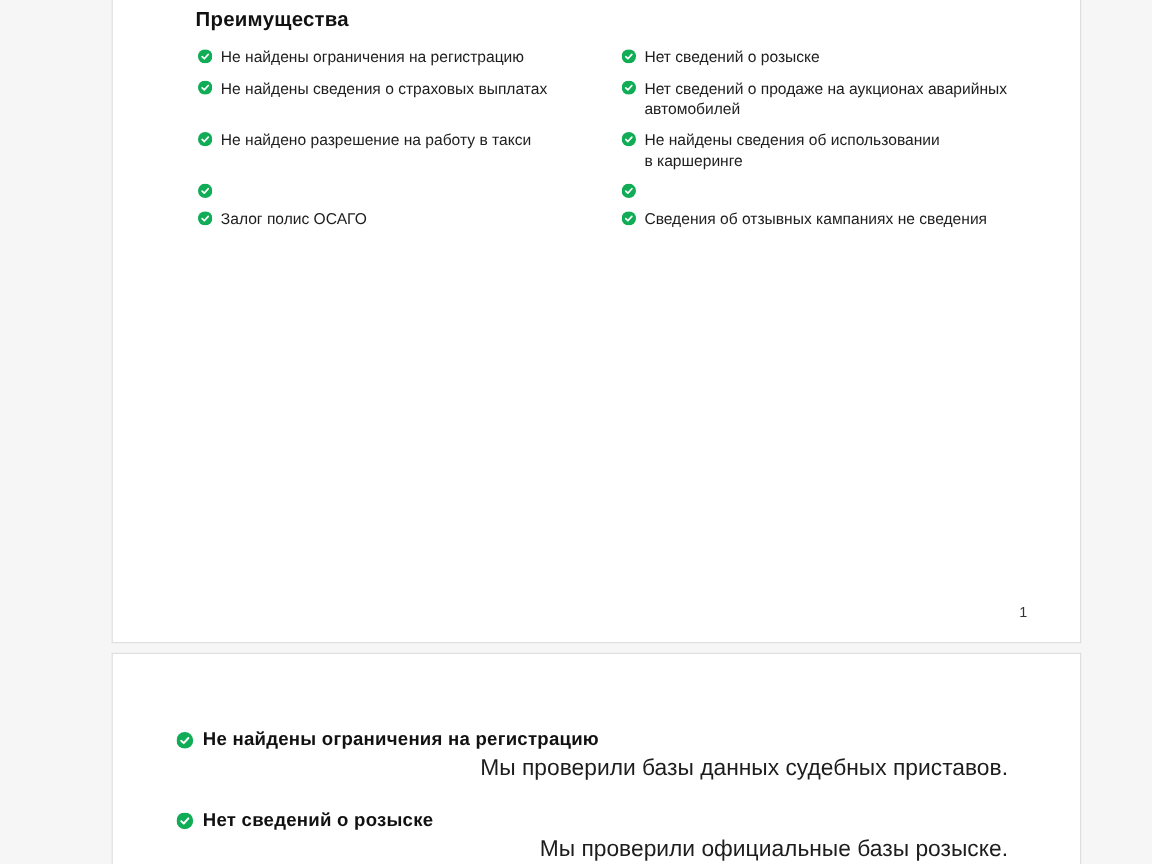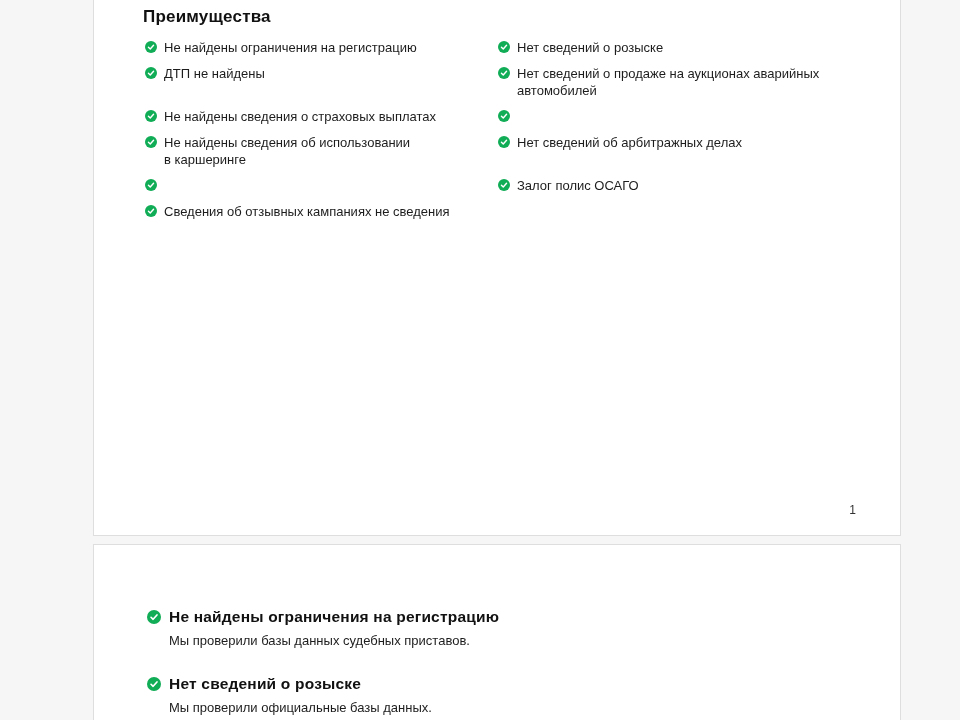--- a/index.html
+++ b/index.html
@@ -19,21 +19,21 @@
   }
   .viewport { position: relative; width: 960px; height: 720px; }
 
   .doc-page {
     position: absolute;
     left: 93px;
     width: 808px;
     background: var(--page-bg);
     border: 1px solid var(--border);
   }
-  .page-1 { top: 0; height: 536px; border-top: none; }
+  .page-1 { top: 0; height: 536px; border-top: none; padding-left: 20px; }
   .page-2 { top: 544px; height: 380px; border-bottom: none; }
 
   .page1-title {
     margin: 6px 0 0 49px;
     font-size: 17px;
     font-weight: 700;
     letter-spacing: 0.2px;
     line-height: 22px;
     color: var(--title);
   }
@@ -81,23 +81,24 @@
   }
   .detail-title {
     font-size: 15.5px;
     font-weight: 700;
     letter-spacing: 0.2px;
     line-height: 20px;
     color: var(--title);
   }
   .detail-desc {
     margin: 5px 0 0 22px;
-    font-size: 13px;
+    font-size: 19px;
     line-height: 17px;
     color: var(--text);
+    text-align: right;
   }
 </style>
 </head>
 <body>
 
 <svg width="0" height="0" style="position:absolute">
   <defs>
     <symbol id="icon-check-circle" viewBox="0 0 16 16">
       <circle cx="8" cy="8" r="8" fill="currentColor"></circle>
       <path d="M4.6 8.3 L7 10.6 L11.4 5.7" fill="none" stroke="#ffffff" stroke-width="1.9" stroke-linecap="round" stroke-linejoin="round"></path>
@@ -122,71 +123,63 @@
       </div>
       <div class="adv-cell">
         <span class="check-badge">
             <svg>
               <use href="#icon-check-circle"></use>
             </svg>
           </span>
         <span class="adv-text">Нет сведений о розыске</span>
       </div>
 
-      <div class="adv-cell">
-        <span class="check-badge">
-            <svg>
-              <use href="#icon-check-circle"></use>
-            </svg>
-          </span>
-        <span class="adv-text">ДТП не найдены</span>
-      </div>
-
+
+      <div class="adv-cell">
+        <span class="check-badge">
+            <svg>
+              <use href="#icon-check-circle"></use>
+            </svg>
+          </span>
+        <span class="adv-text">Не найдены сведения о страховых выплатах</span>
+      </div>
       <div class="adv-cell">
         <span class="check-badge">
             <svg>
               <use href="#icon-check-circle"></use>
             </svg>
           </span>
         <span class="adv-text">Нет сведений о продаже на аукционах аварийных
 автомобилей</span>
       </div>
-      <div class="adv-cell">
-        <span class="check-badge">
-            <svg>
-              <use href="#icon-check-circle"></use>
-            </svg>
-          </span>
-        <span class="adv-text">Не найдены сведения о страховых выплатах</span>
-      </div>
-
-      <div class="adv-cell">
-        <span class="check-badge">
-            <svg>
-              <use href="#icon-check-circle"></use>
-            </svg>
-          </span>
+
+      <div class="adv-cell">
+        <span class="check-badge">
+            <svg>
+              <use href="#icon-check-circle"></use>
+            </svg>
+          </span>
+        <span class="adv-text">Не найдено разрешение на работу в такси</span>
       </div>
       <div class="adv-cell">
         <span class="check-badge">
             <svg>
               <use href="#icon-check-circle"></use>
             </svg>
           </span>
         <span class="adv-text">Не найдены сведения об использовании
 в каршеринге</span>
       </div>
 
       <div class="adv-cell">
         <span class="check-badge">
             <svg>
               <use href="#icon-check-circle"></use>
             </svg>
           </span>
-        <span class="adv-text">Нет сведений об арбитражных делах</span>
       </div>
       <div class="adv-cell">
         <span class="check-badge">
             <svg>
               <use href="#icon-check-circle"></use>
             </svg>
           </span>
       </div>
 
       <div class="adv-cell">
@@ -227,19 +220,19 @@
 
       <div class="detail-section">
         <div class="detail-head">
           <span class="check-badge lg">
               <svg>
                 <use href="#icon-check-circle"></use>
               </svg>
             </span>
           <span class="detail-title">Нет сведений о розыске</span>
         </div>
-        <div class="detail-desc">Мы проверили официальные базы данных.</div>
+        <div class="detail-desc">Мы проверили официальные базы розыске.</div>
       </div>
 
     </div>
   </div>
 
 </div>
 
 </body></html>

